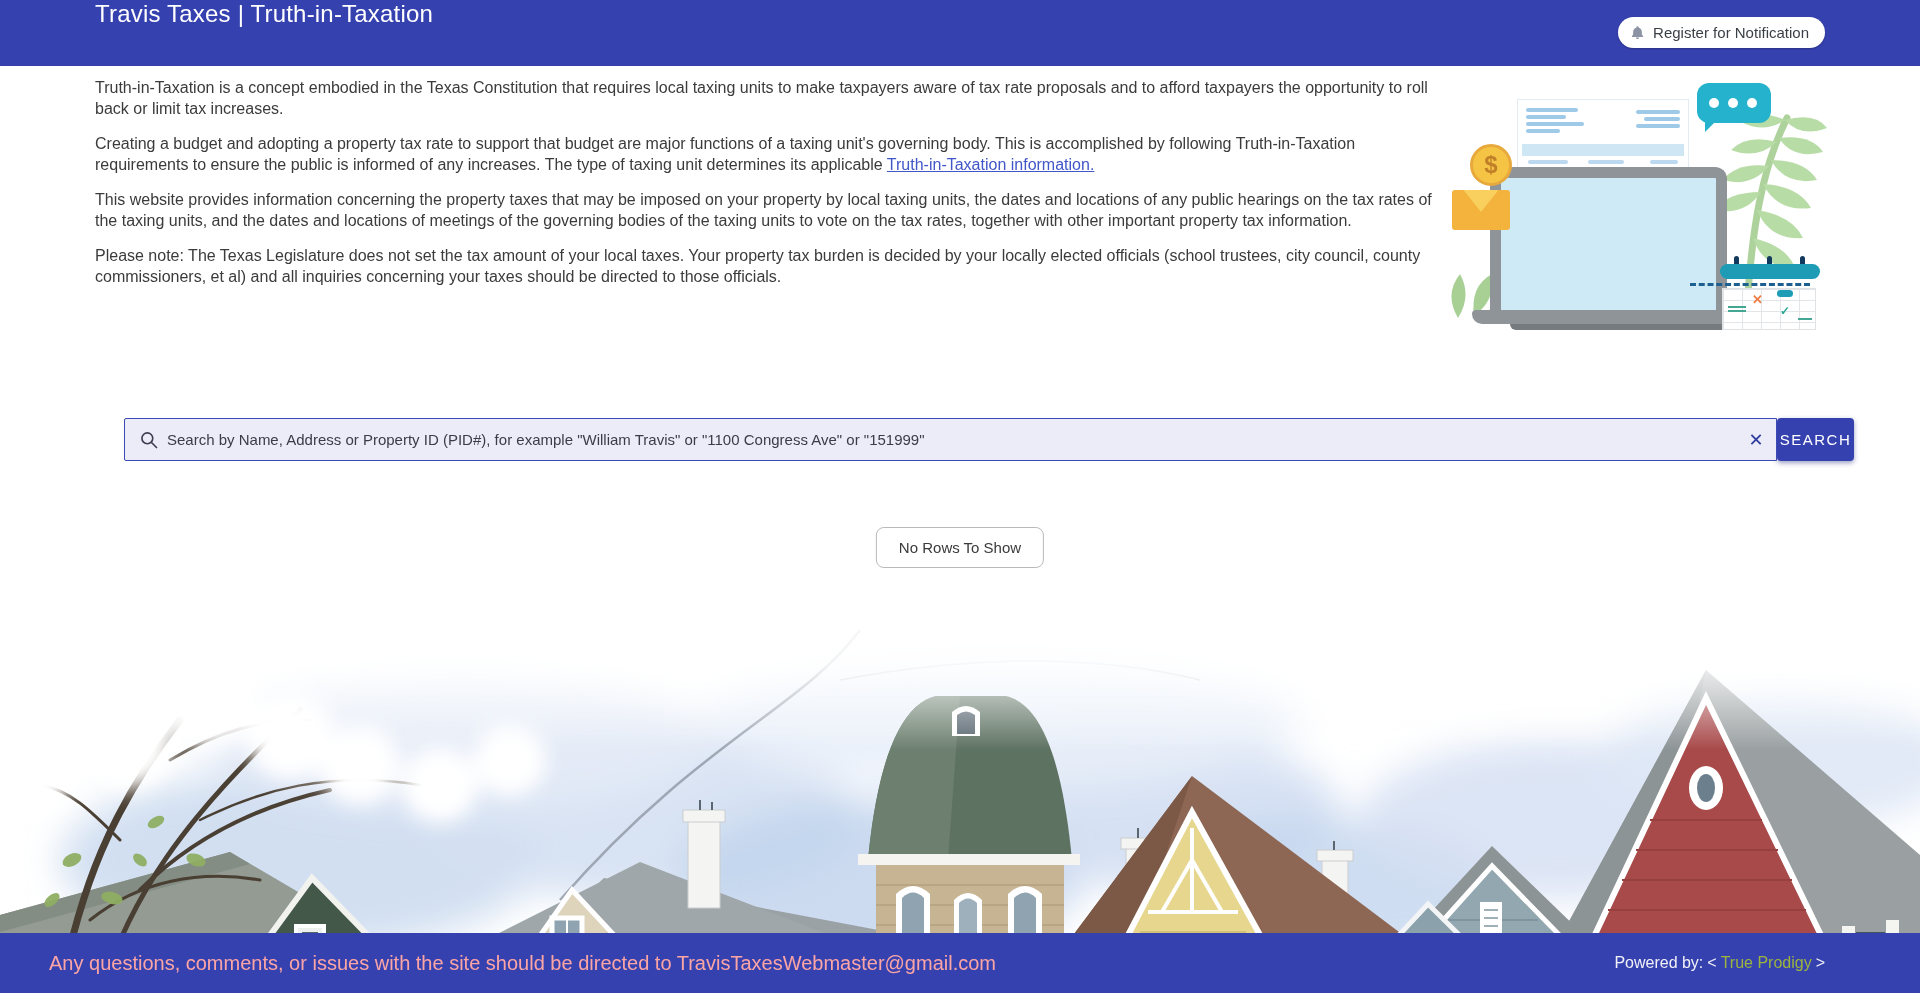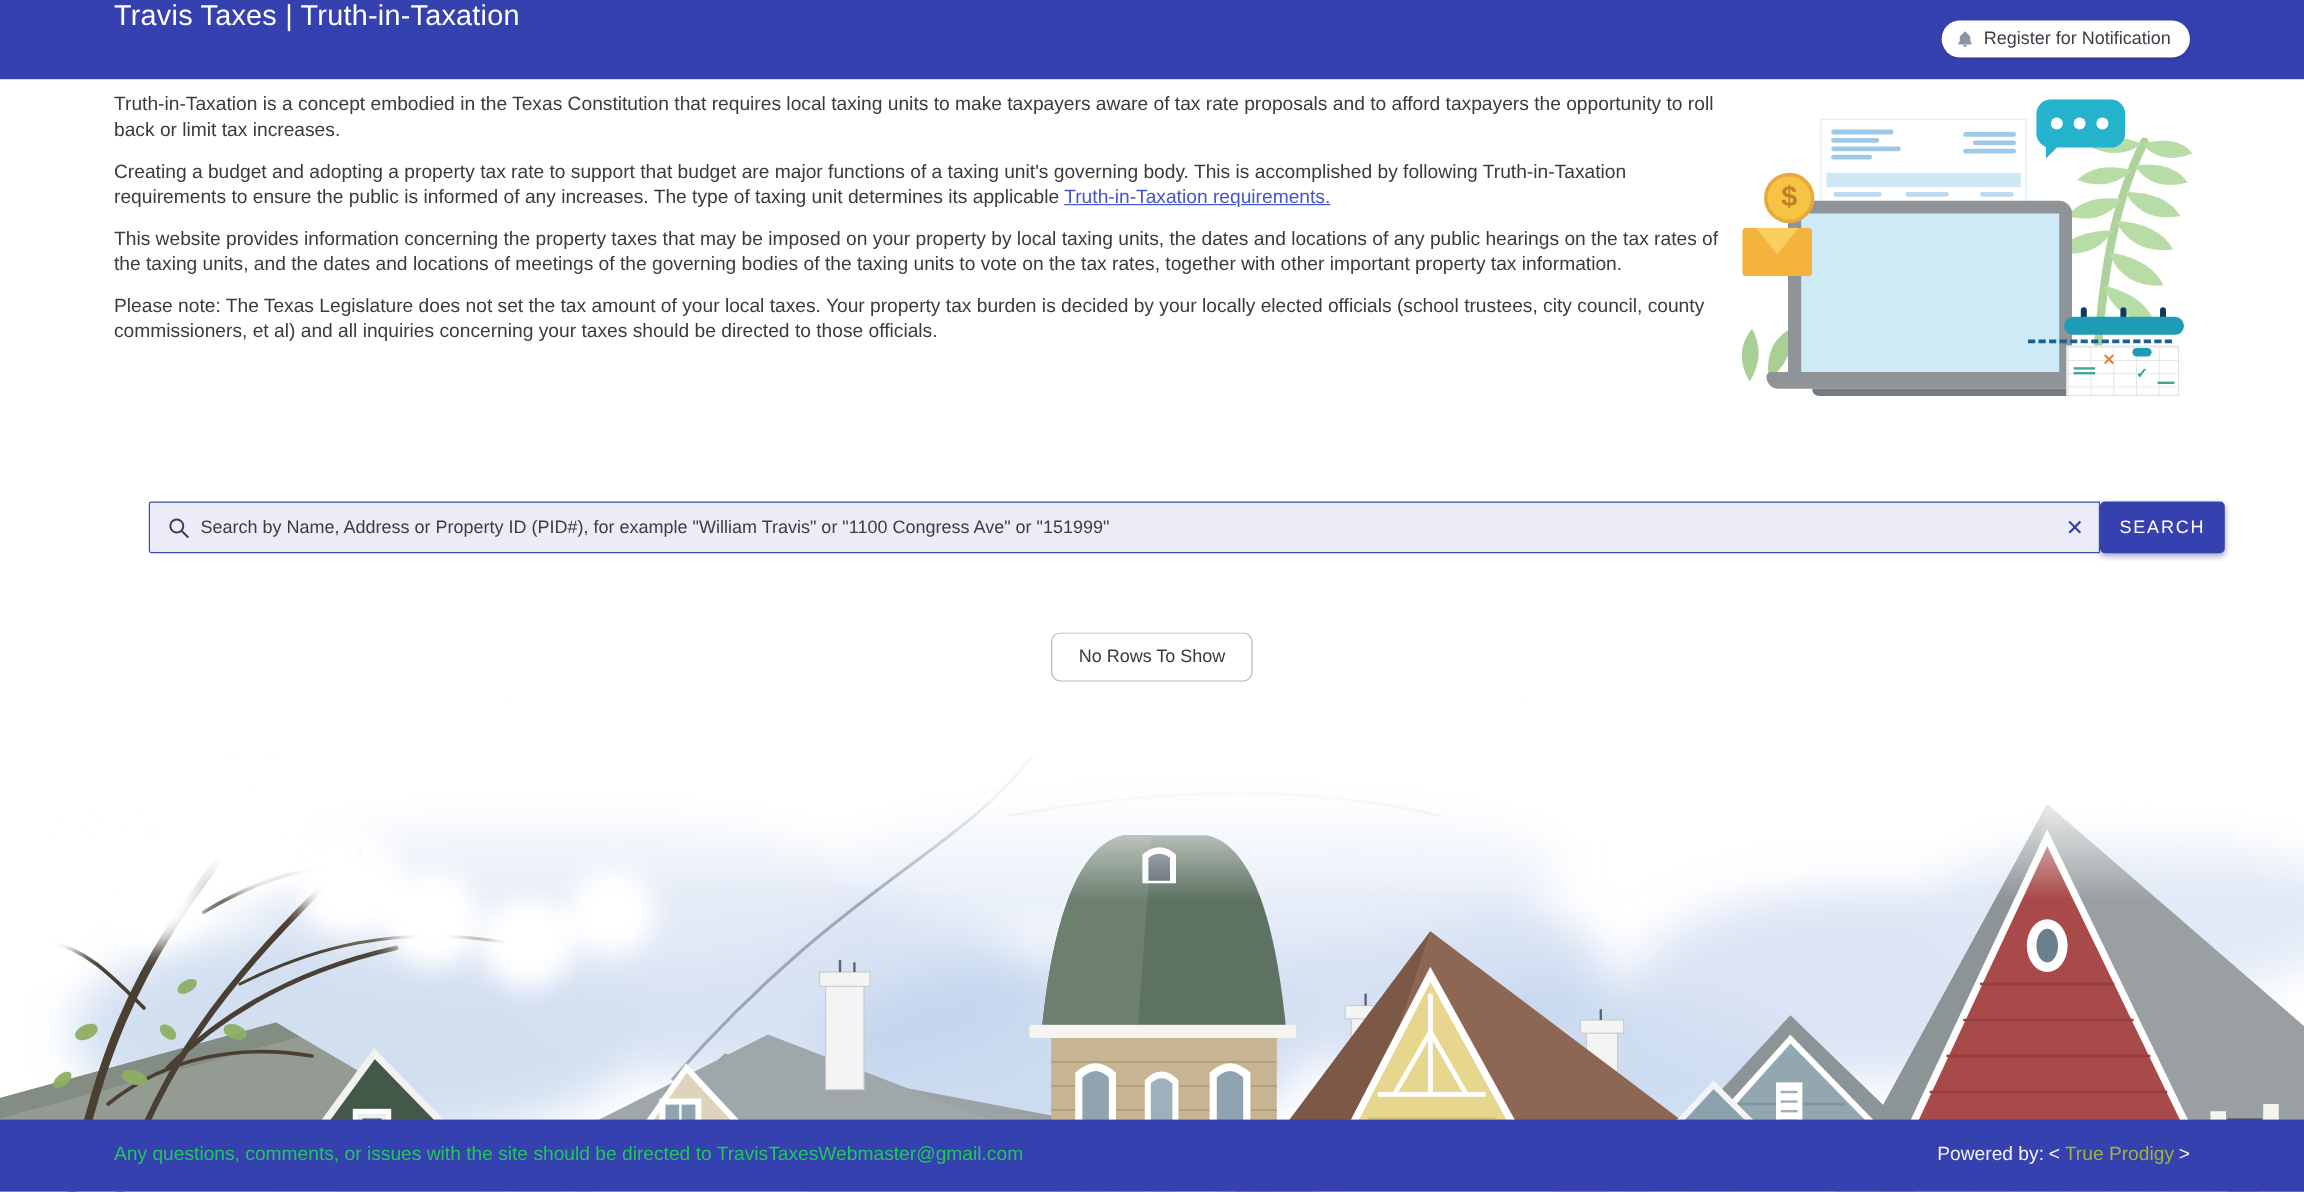--- a/index.html
+++ b/index.html
@@ -64,36 +64,36 @@
   
   .search-row { position:absolute; left:95px; top:418px; width:1730px; height:43px; display:flex; z-index:20;margin-left:29px; }
   .search-box { position:relative; flex:1; height:43px; background:#ebecf8; border:1px solid #3c4ab3;
                 border-radius:2px 0 0 2px; display:flex; align-items:center; }
   .search-box input { flex:1; height:100%; background:transparent; border:none; outline:none;
                       font-size:15px; color:#2e2e38; padding-left:8px; font-family:"Liberation Sans",sans-serif; }
   .search-box input::placeholder { color:#3c3c46; opacity:1; }
   .mag { margin-left:14px; width:20px; height:20px; flex:0 0 auto; }
   .clear-btn { flex:0 0 auto; width:40px; height:100%; background:transparent; border:none;
                color:#2f3ca0; font-size:18px; cursor:pointer; }
-  .search-btn { width:104px; height:43px; background:#3641b0; color:#ffffff; border:none;
+  .search-btn { width:77px; height:43px; background:#3641b0; color:#ffffff; border:none;
                 border-radius:4px; font-size:15px; letter-spacing:1.5px; cursor:pointer;
                 box-shadow:0 2px 5px rgba(30,40,120,.45); font-family:"Liberation Sans",sans-serif; }
 
   
   .no-rows { position:absolute; left:50%; top:527px; transform:translateX(-50%);
              padding:11px 22px; background:#ffffff; border:1px solid #b9b9b9; border-radius:8px;
              font-size:15px; color:#3a3a3a; z-index:20; white-space:nowrap; }
 
   
   .scene { position:absolute; left:0; top:560px; width:1920px; height:433px; z-index:1; }
 
   
   .footer { position:absolute; left:0; top:933px; width:1920px; height:60px; background:#3641b0;
             display:flex; align-items:center; justify-content:space-between; z-index:30; }
-  .footer-msg { color:#22c55e; font-size:16px; margin-left:95px; }
+  .footer-msg { color:#fca5a5; font-size:20px; margin-left:49px; }
   .powered { margin-right:95px; font-size:16px; color:#f1f1f6; display:flex; gap:4px; align-items:center; }
   .powered .brand { color:#9cb43d; }
 </style>
 </head>
 <body>
 
 <div class="stage">
 
   <div class="header">
     <div class="header-title">Travis Taxes | Truth-in-Taxation</div>
@@ -101,21 +101,21 @@
       <svg class="bell" viewBox="0 0 24 24">
         <path fill="#8b93a5" d="M12 2a2 2 0 0 1 2 2v.3c2.9.9 5 3.6 5 6.7v4l1.8 2.6a1 1 0 0 1-.8 1.6H4a1 1 0 0 1-.8-1.6L5 15v-4c0-3.1 2.1-5.8 5-6.7V4a2 2 0 0 1 2-2z"></path>
         <path fill="#8b93a5" d="M9.5 20h5a2.5 2.5 0 0 1-5 0z"></path>
       </svg>
       <span class="lbl">Register for Notification</span>
     </button>
   </div>
 
   <div class="intro">
     <p>Truth-in-Taxation is a concept embodied in the Texas Constitution that requires local taxing units to make taxpayers aware of tax rate proposals and to afford taxpayers the opportunity to roll back or limit tax increases.</p>
-    <p><span>Creating a budget and adopting a property tax rate to support that budget are major functions of a taxing unit's governing body. This is accomplished by following Truth-in-Taxation requirements to ensure the public is informed of any increases. The type of taxing unit determines its applicable </span><a href="#">Truth-in-Taxation requirements.</a></p>
+    <p><span>Creating a budget and adopting a property tax rate to support that budget are major functions of a taxing unit's governing body. This is accomplished by following Truth-in-Taxation requirements to ensure the public is informed of any increases. The type of taxing unit determines its applicable </span><a href="#">Truth-in-Taxation information.</a></p>
     <p>This website provides information concerning the property taxes that may be imposed on your property by local taxing units, the dates and locations of any public hearings on the tax rates of the taxing units, and the dates and locations of meetings of the governing bodies of the taxing units to vote on the tax rates, together with other important property tax information.</p>
     <p>Please note: The Texas Legislature does not set the tax amount of your local taxes. Your property tax burden is decided by your locally elected officials (school trustees, city council, county commissioners, et al) and all inquiries concerning your taxes should be directed to those officials.</p>
   </div>
 
   <div class="illo">
     <svg class="plant" viewBox="0 0 160 200">
       <g fill="none" stroke="#aed29c" stroke-width="7" stroke-linecap="round">
         <path d="M80 200 C 85 120, 95 60, 120 10"></path>
       </g>
       <g fill="#b8dca6">

